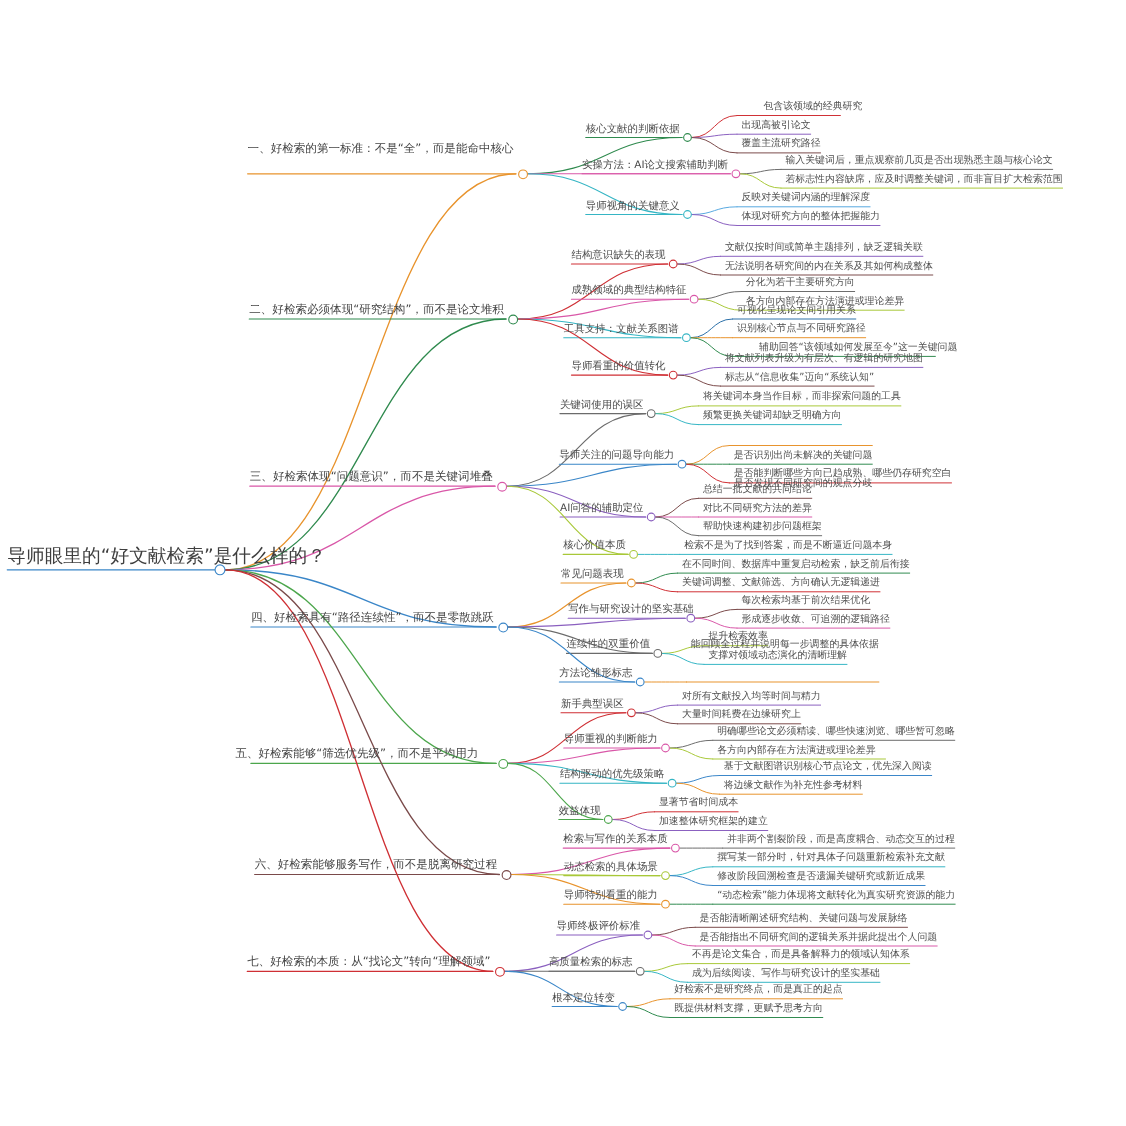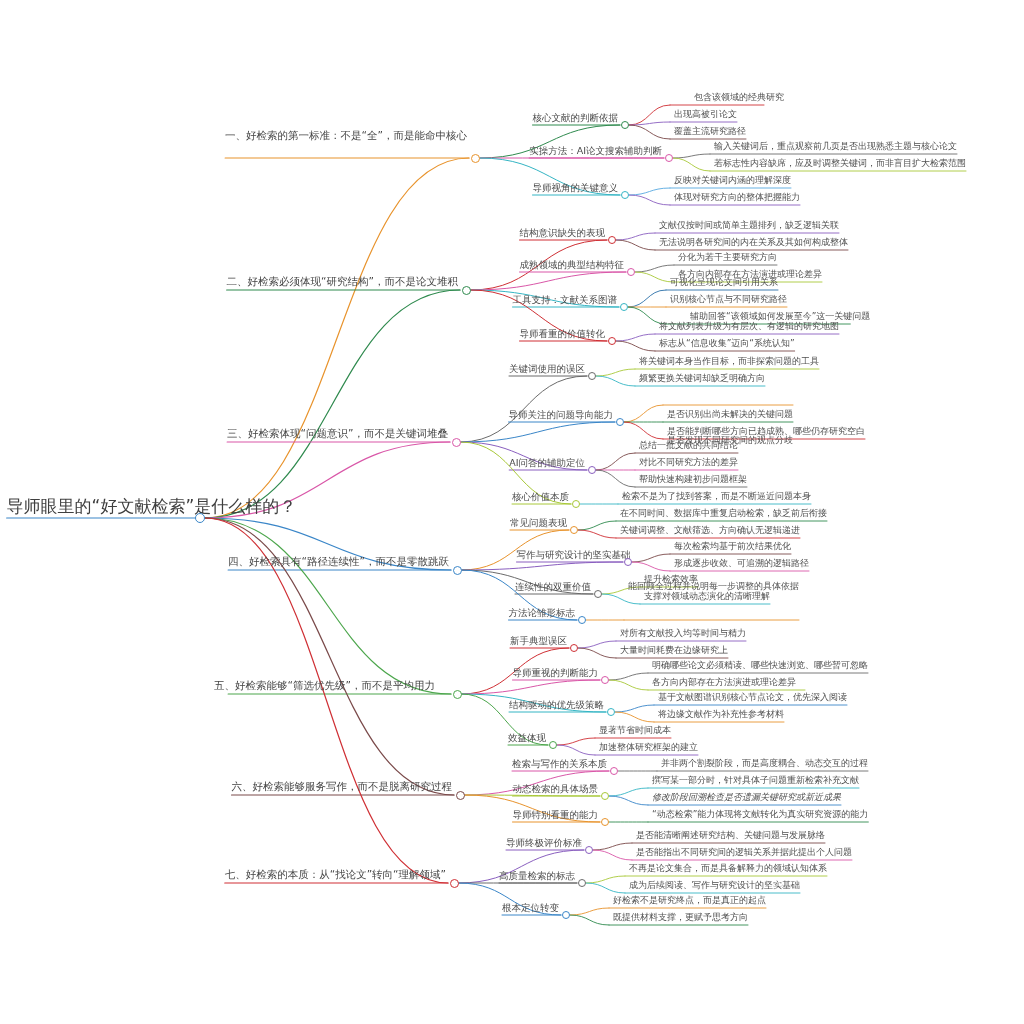--- a/index.html
+++ b/index.html
@@ -300,21 +300,21 @@
       <div class="node-label lvl3" style="left: 599px; top: 737px;">显著节省时间成本</div>
       <div class="node-label lvl3" style="left: 599px; top: 754px;">加速整体研究框架的建立</div>
       <div class="node-label lvl1" style="left: 231.5px; top: 794px;">六、好检索能够服务写作，而不是脱离研究过程</div>
       <div class="node-dot" style="left: 455.5px; top: 790.5px; width: 9px; height: 9px; border: 1.3px solid rgb(122, 74, 74);"></div>
       <div class="node-label lvl2" style="left: 512px; top: 770px;">检索与写作的关系本质</div>
       <div class="node-dot" style="left: 610px; top: 767px; width: 8px; height: 8px; border: 1.3px solid rgb(217, 87, 168);"></div>
       <div class="node-label lvl3" style="left: 661px; top: 770px;">并非两个割裂阶段，而是高度耦合、动态交互的过程</div>
       <div class="node-label lvl2" style="left: 512.5px; top: 795px;">动态检索的具体场景</div>
       <div class="node-dot" style="left: 601px; top: 792px; width: 8px; height: 8px; border: 1.3px solid rgb(168, 200, 56);"></div>
       <div class="node-label lvl3" style="left: 652px; top: 787px;">撰写某一部分时，针对具体子问题重新检索补充文献</div>
-      <div class="node-label lvl3" style="left: 652px; top: 804px; font-style: italic;">修改阶段回溯检查是否遗漏关键研究或新近成果</div>
+      <div class="node-label lvl3" style="left: 652px; top: 804px;">修改阶段回溯检查是否遗漏关键研究或新近成果</div>
       <div class="node-label lvl2" style="left: 512.5px; top: 821px;">导师特别看重的能力</div>
       <div class="node-dot" style="left: 601px; top: 818px; width: 8px; height: 8px; border: 1.3px solid rgb(232, 147, 44);"></div>
       <div class="node-label lvl3" style="left: 652px; top: 821px;">“动态检索”能力体现将文献转化为真实研究资源的能力</div>
       <div class="node-label lvl1" style="left: 224.734px; top: 882px;">七、好检索的本质：从“找论文”转向“理解领域”</div>
       <div class="node-dot" style="left: 449.5px; top: 878.5px; width: 9px; height: 9px; border: 1.3px solid rgb(207, 47, 52);"></div>
       <div class="node-label lvl2" style="left: 506px; top: 849px;">导师终极评价标准</div>
       <div class="node-dot" style="left: 585px; top: 846px; width: 8px; height: 8px; border: 1.3px solid rgb(138, 95, 191);"></div>
       <div class="node-label lvl3" style="left: 636px; top: 842px;">是否能清晰阐述研究结构、关键问题与发展脉络</div>
       <div class="node-label lvl3" style="left: 636px; top: 859px;">是否能指出不同研究间的逻辑关系并据此提出个人问题</div>
       <div class="node-label lvl2" style="left: 499px; top: 882px;">高质量检索的标志</div>

